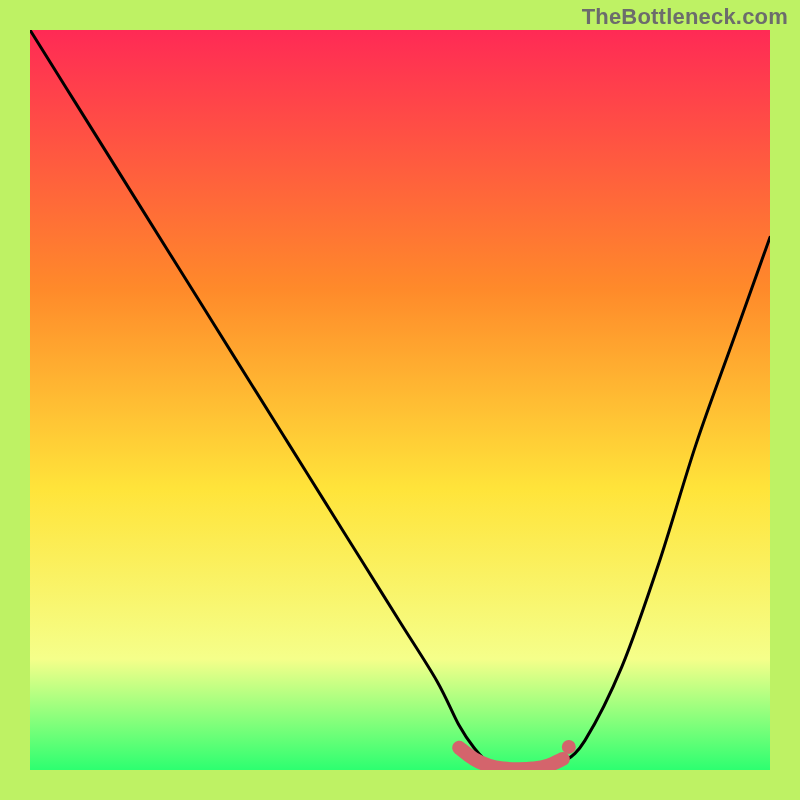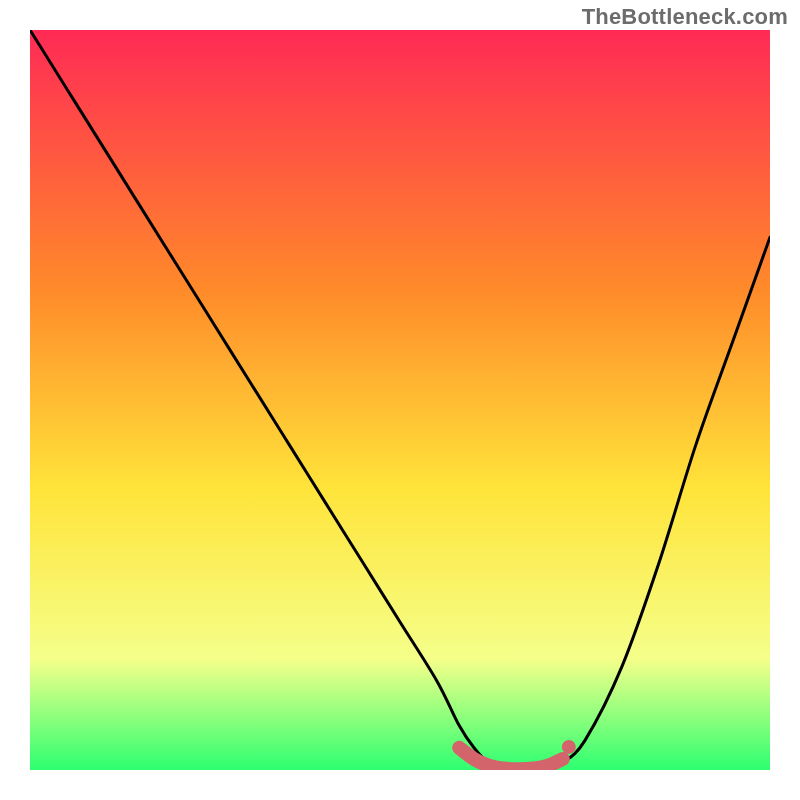--- a/index.html
+++ b/index.html
@@ -1,21 +1,21 @@
 <!DOCTYPE html>
 <html><head>
 <meta charset="utf-8">
 <style>
   * { margin: 0; padding: 0; box-sizing: border-box; }
   html, body { width: 800px; height: 800px; overflow: hidden; background: #000; }
   .frame {
     position: relative;
     width: 800px;
     height: 800px;
-    background: #ffffff;
+    background: #bef264;
   }
   .plot-area {
     position: absolute;
     left: 30px;
     top: 30px;
     width: 740px;
     height: 740px;
     overflow: hidden;
   }
   .watermark {

